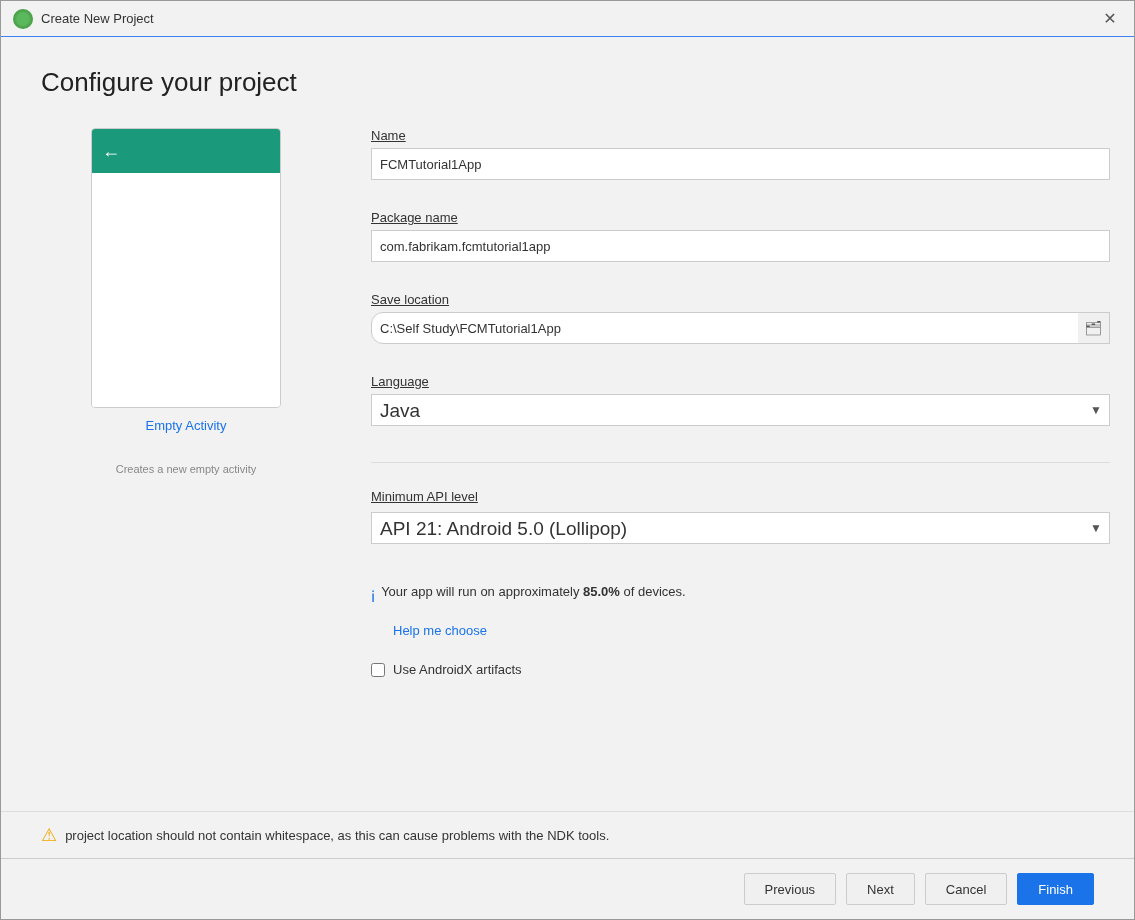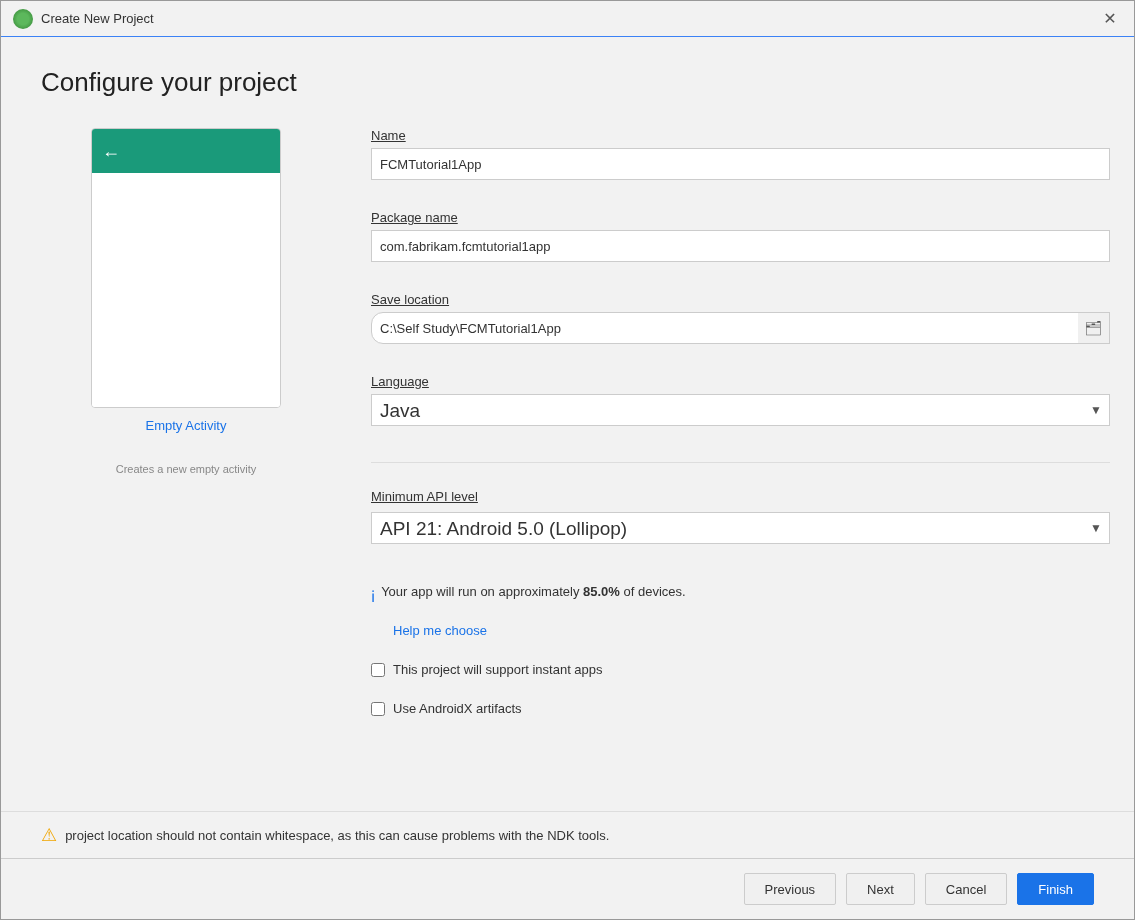--- a/index.html
+++ b/index.html
@@ -367,24 +367,20 @@
         <div class="info-row">
           <span class="info-icon">ℹ</span>
           <span>
             <span>Your app will run on approximately </span><span class="bold-text">85.0%</span><span> of devices.</span>
           </span>
         </div>
         <a class="help-link" href="#">Help me choose</a>
 
         <div class="checkbox-row">
           <input type="checkbox" style="">
-          <label>This project will support instant apps</label>
-        </div>
-        <div class="checkbox-row">
-          <input type="checkbox" style="">
           <label>Use AndroidX artifacts</label>
         </div>
 
       </div>
     </div>
   </div>
 
   <div class="warning-bar">
     <span class="warning-icon">⚠</span>
     <span>project location should not contain whitespace, as this can cause problems with the NDK tools.</span>

